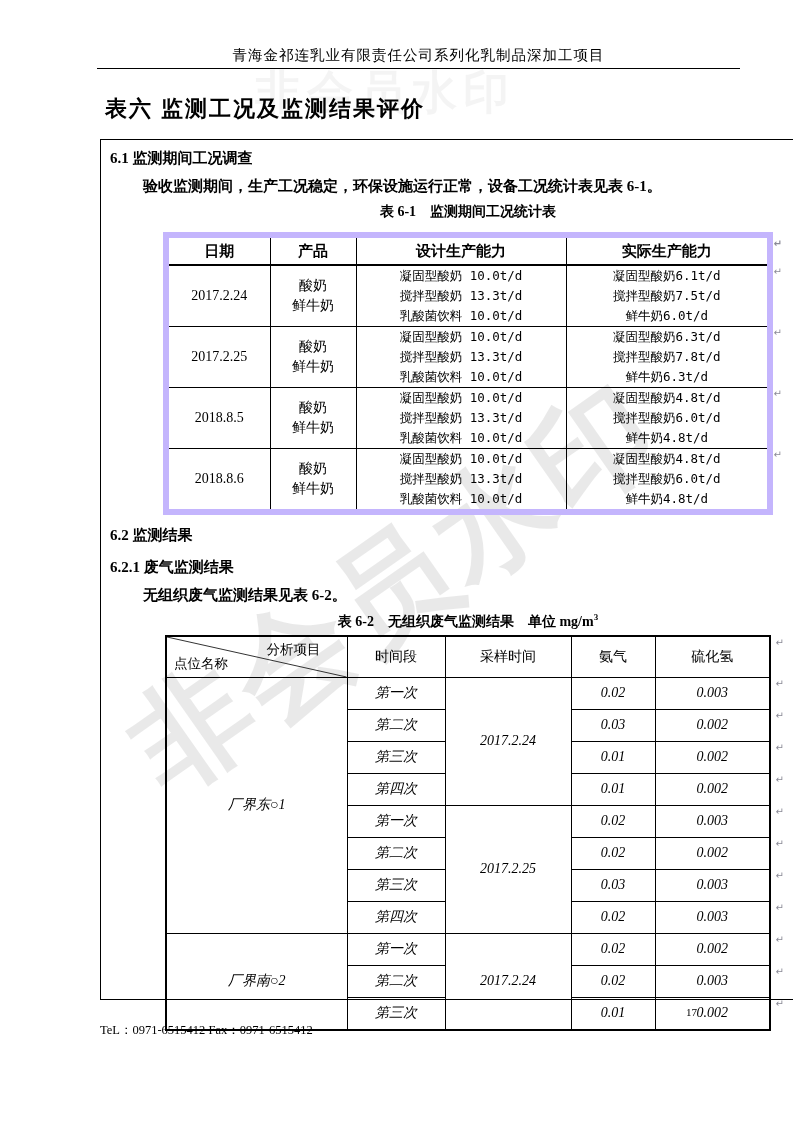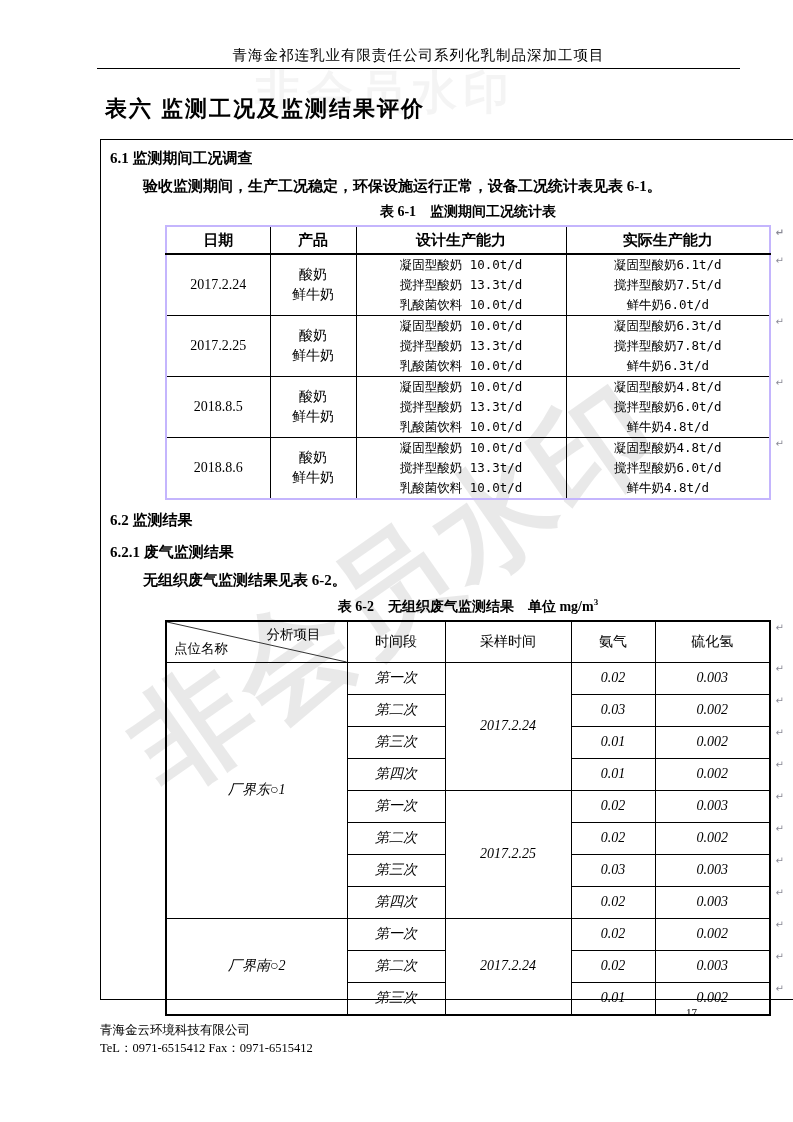--- a/index.html
+++ b/index.html
@@ -42,21 +42,21 @@
   .sec-heading{ margin:9px 0 0 9px; font-size:15px; font-weight:bold; }
   .sec-heading.h62{ margin-top:11px; }
   .sec-heading.h621{ margin-top:13px; }
   .body-para{ margin:8px 12px 0 12px; font-size:15px; text-indent:2em; line-height:20px;font-weight:bold; }
   .tbl-title{ text-align:center; font-weight:bold; font-size:14px; margin-top:7px; }
   .tbl-title sup{ font-size:9px; }
   
   table{ border-collapse:collapse; table-layout:fixed; }
   td,th{ border:1px solid #000; padding:0; vertical-align:middle; text-align:center;
          overflow:visible; }
-  .t1{ width:604px; margin:4px auto 0; border:2px solid #c4b5fd; }
+  .t1{ width:604px; margin:11px auto 0; border:6px solid #c4b5fd; }
   .t1 th{ height:26px; font-size:15px; font-weight:bold; border-bottom:2px solid #000; }
   .t1 td{ height:60px; font-size:14px; }
   .t2{ width:604px; margin:4px auto 0; border:2px solid #000; }
   .t2 th{ height:40px; font-size:14px; font-weight:normal; }
   .t2 td{ height:31px; font-size:14px;font-style:italic; }
   .c-date{ font-size:14px; }
   .ln{ display:block; line-height:20px; }
   .mono-line{ font-family:"DejaVu Sans Mono", monospace; font-size:12.5px; }
   .num{ font-family:"Liberation Serif", serif; font-size:13.5px; }
   .rel{ position:relative; }
@@ -268,17 +268,16 @@
         <td class="num rel"><span>0.002</span><span class="mark">↵</span></td>
       </tr>
     </tbody>
       </table>
 
   </div>
 
   <div class="page-number">17</div>
 
   <div class="footer">
-    <div>青海金云环境科技有限公司</div>
     <div>TeL：0971-6515412 Fax：0971-6515412</div>
   </div>
 
 </div>
 
 </body></html>

